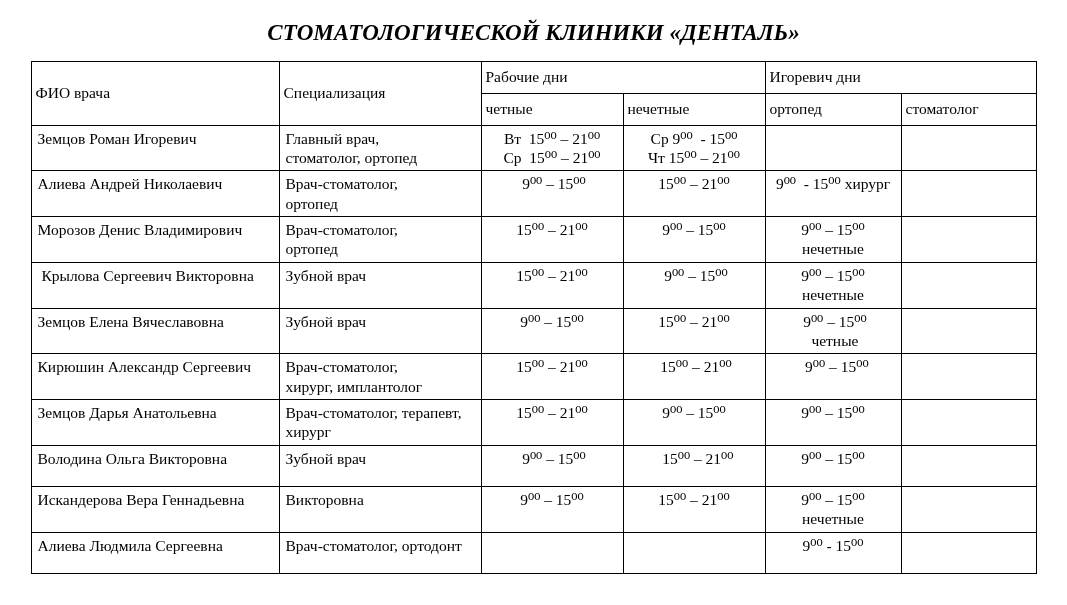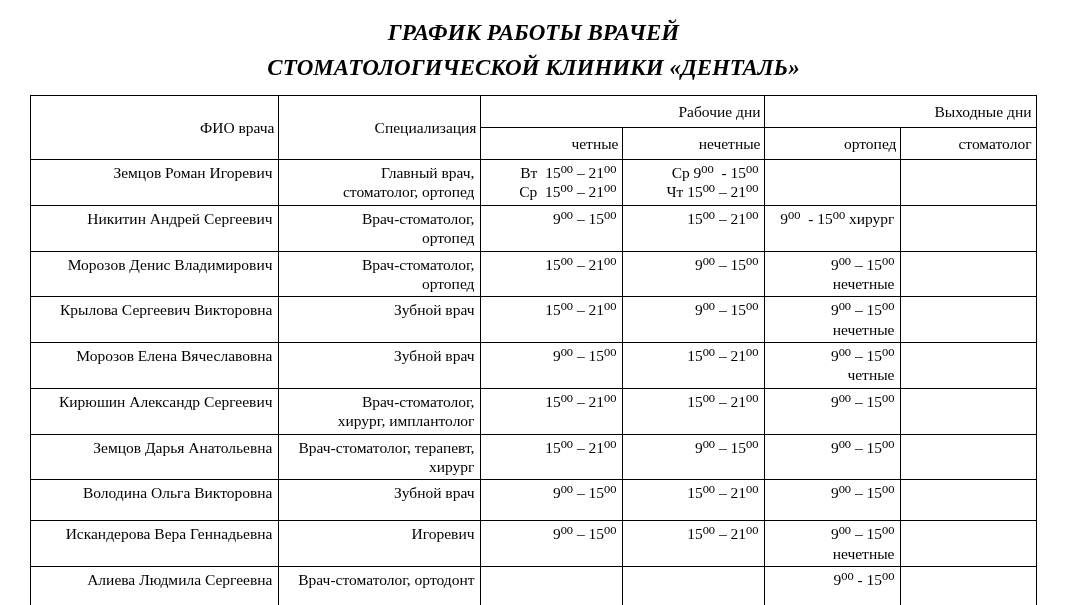--- a/index.html
+++ b/index.html
@@ -36,57 +36,56 @@
     border: 1px solid #000000;
     font-size: 15.5px;
     font-weight: normal;
     vertical-align: top;
     padding: 3px 6px;
     line-height: 1.25;
     white-space: pre-wrap;
     overflow: hidden;
   }
   table.schedule th {
-    text-align: right;
+    text-align: left;
     vertical-align: middle;
     height: 27px;
     padding: 2px 4px;
   }
   table.schedule td {
     height: 34px;
   }
-  td.fio, td.spec { text-align: right; }
-  td.time { text-align: right; }
+  td.fio, td.spec { text-align: left; }
+  td.time { text-align: center; }
   td.vmid { vertical-align: middle; }
 </style>
 </head>
 <body>
 
 <div class="page">
 
   <div class="title">
-    <div>ГРАФИК РАБОТЫ ВРАЧЕЙ</div>
     <div>СТОМАТОЛОГИЧЕСКОЙ КЛИНИКИ «ДЕНТАЛЬ»</div>
   </div>
 
   <table class="schedule">
     <colgroup>
       <col style="width:248px">
       <col style="width:202px">
       <col style="width:142px">
       <col style="width:142px">
       <col style="width:136px">
       <col style="width:135px">
     </colgroup>
     <thead>
       <tr>
         <th rowspan="2">ФИО врача</th>
         <th rowspan="2">Специализация</th>
         <th colspan="2">Рабочие дни</th>
-        <th colspan="2">Выходные дни</th>
+        <th colspan="2">Игоревич дни</th>
       </tr>
       <tr>
         <th>четные</th>
         <th>нечетные</th>
         <th>ортопед</th>
         <th>стоматолог</th>
       </tr>
     </thead>
     <tbody>
       <tr>
@@ -94,21 +93,21 @@
         <td class="spec">Главный врач,
 стоматолог, ортопед</td>
         <td class="time">Вт  15⁰⁰ – 21⁰⁰
 Ср  15⁰⁰ – 21⁰⁰</td>
         <td class="time">Ср 9⁰⁰  - 15⁰⁰
 Чт 15⁰⁰ – 21⁰⁰</td>
         <td class="time"></td>
         <td class="time"></td>
       </tr>
       <tr>
-        <td class="fio">Никитин Андрей Сергеевич</td>
+        <td class="fio">Алиева Андрей Николаевич</td>
         <td class="spec">Врач-стоматолог,
 ортопед</td>
         <td class="time"> 9⁰⁰ – 15⁰⁰</td>
         <td class="time">15⁰⁰ – 21⁰⁰</td>
         <td class="time">9⁰⁰  - 15⁰⁰ хирург</td>
         <td class="time"></td>
       </tr>
       <tr>
         <td class="fio">Морозов Денис Владимирович</td>
         <td class="spec">Врач-стоматолог,
@@ -122,21 +121,21 @@
       <tr>
         <td class="fio"> Крылова Сергеевич Викторовна</td>
         <td class="spec">Зубной врач</td>
         <td class="time">15⁰⁰ – 21⁰⁰</td>
         <td class="time"> 9⁰⁰ – 15⁰⁰</td>
         <td class="time">9⁰⁰ – 15⁰⁰
 нечетные</td>
         <td class="time"></td>
       </tr>
       <tr>
-        <td class="fio">Морозов Елена Вячеславовна</td>
+        <td class="fio">Земцов Елена Вячеславовна</td>
         <td class="spec">Зубной врач</td>
         <td class="time">9⁰⁰ – 15⁰⁰</td>
         <td class="time">15⁰⁰ – 21⁰⁰</td>
         <td class="time"> 9⁰⁰ – 15⁰⁰
  четные</td>
         <td class="time"></td>
       </tr>
       <tr>
         <td class="fio">Кирюшин Александр Сергеевич</td>
         <td class="spec">Врач-стоматолог,
@@ -158,21 +157,21 @@
       <tr>
         <td class="fio">Володина Ольга Викторовна</td>
         <td class="spec">Зубной врач</td>
         <td class="time"> 9⁰⁰ – 15⁰⁰</td>
         <td class="time">  15⁰⁰ – 21⁰⁰</td>
         <td class="time">9⁰⁰ – 15⁰⁰</td>
         <td class="time"></td>
       </tr>
       <tr>
         <td class="fio">Искандерова Вера Геннадьевна</td>
-        <td class="spec">Игоревич</td>
+        <td class="spec">Викторовна</td>
         <td class="time">9⁰⁰ – 15⁰⁰</td>
         <td class="time">15⁰⁰ – 21⁰⁰</td>
         <td class="time">9⁰⁰ – 15⁰⁰
 нечетные</td>
         <td class="time"></td>
       </tr>
       <tr>
         <td class="fio">Алиева Людмила Сергеевна</td>
         <td class="spec">Врач-стоматолог, ортодонт</td>
         <td class="time"></td>

